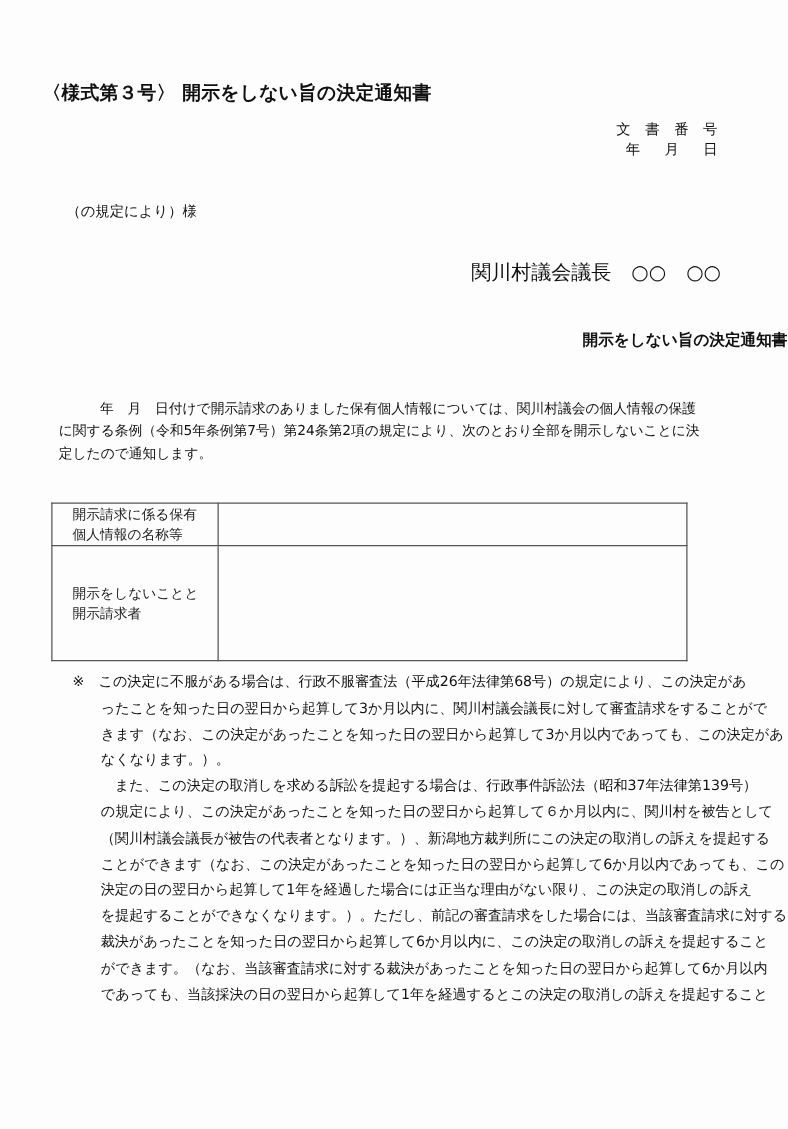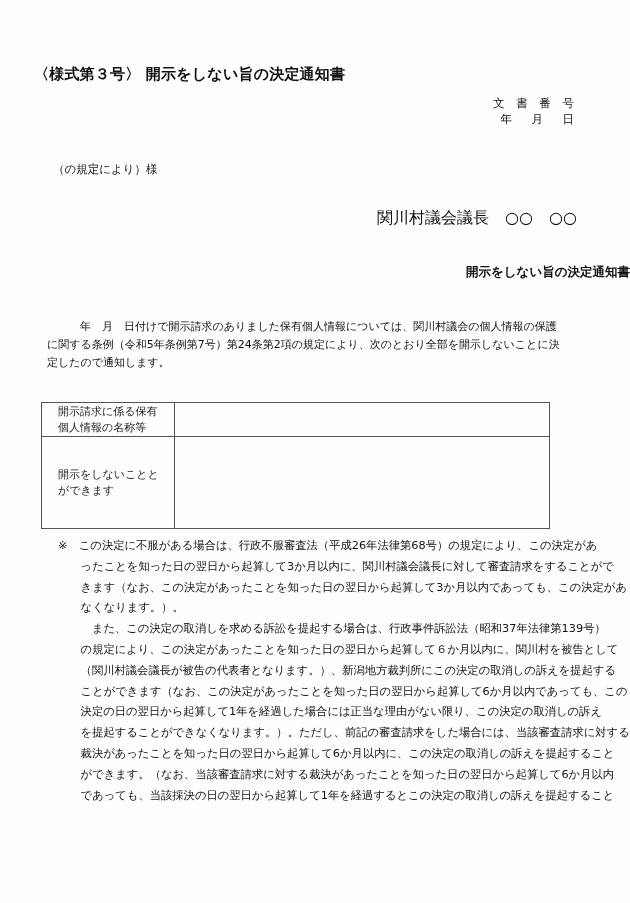--- a/index.html
+++ b/index.html
@@ -116,21 +116,21 @@
       <tr class="r1">
     <td class="label">
       <div>開示請求に係る保有</div>
       <div>個人情報の名称等</div>
     </td>
     <td></td>
   </tr>
   <tr class="r2">
     <td class="label">
       <div>開示をしないことと</div>
-      <div>ができます</div>
+      <div>開示請求者</div>
     </td>
     <td></td>
   </tr>
 </tbody>
   </table>
 
 <div class="abs notes">
   <div>※　この決定に不服がある場合は、行政不服審査法（平成26年法律第68号）の規定により、この決定があ</div>
   <div>　　ったことを知った日の翌日から起算して3か月以内に、関川村議会議長に対して審査請求をすることがで</div>
   <div>　　きます（なお、この決定があったことを知った日の翌日から起算して3か月以内であっても、この決定があ</div>

